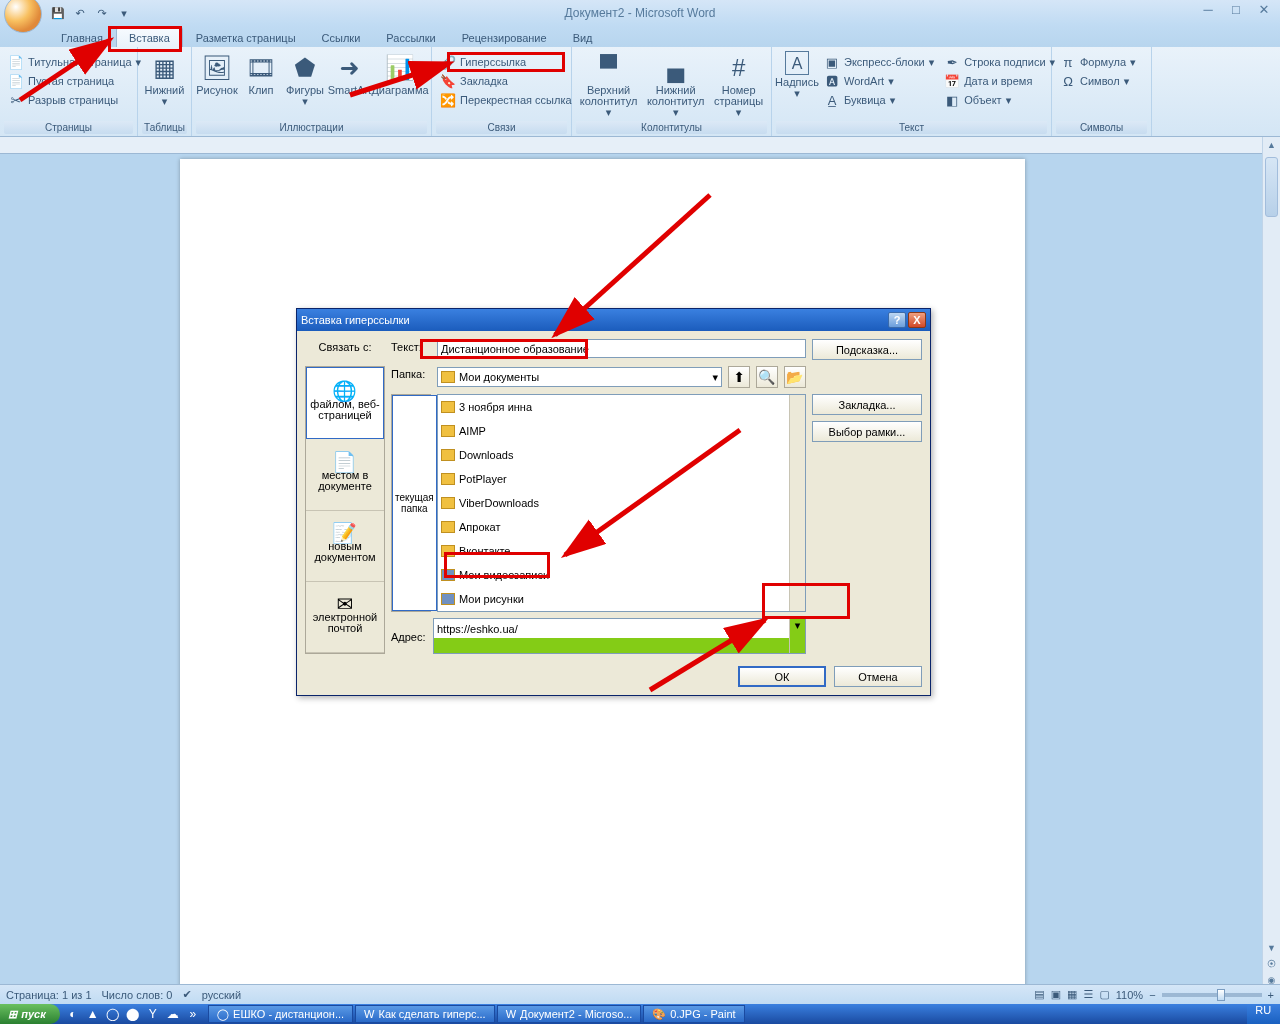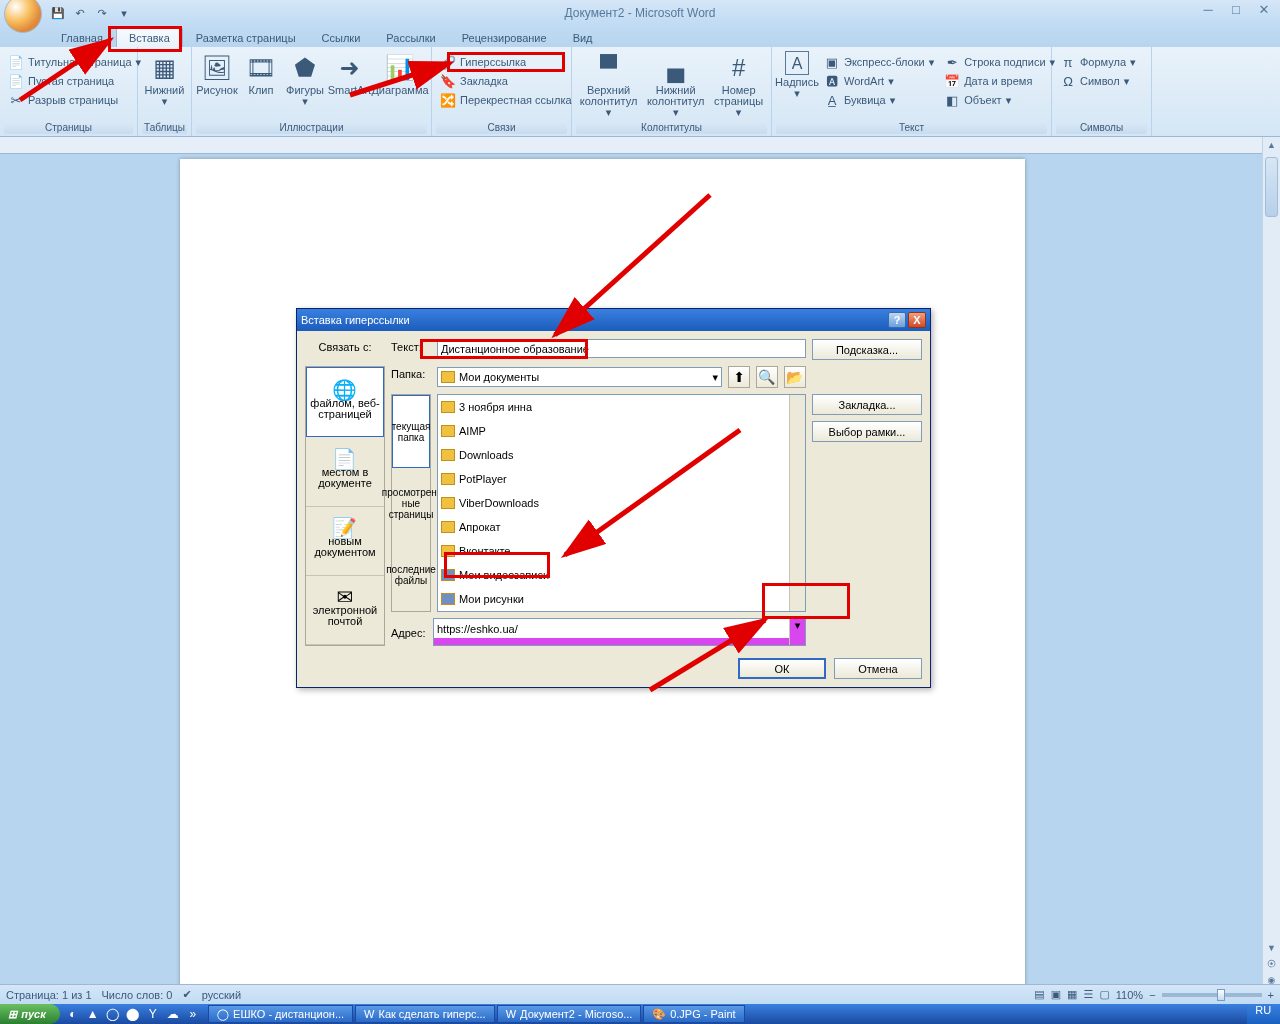--- a/index.html
+++ b/index.html
@@ -45,21 +45,21 @@
 .dlg-title .btns span { width:18px; height:16px; background:linear-gradient(#f0a080,#d04828); border:1px solid #8a3818; text-align:center; line-height:14px; font-weight:bold; border-radius:2px;}
 .dlg-title .btns .help { background:linear-gradient(#bcd6f2,#6a9edc); border:1px solid #3a6aaa;}
 .dlg-body { padding:8px; display:grid; grid-template-columns:80px 40px 1fr 110px; gap:6px;}
 .dlg-body label { color:#000; padding-top:2px;}
 .txt-input { height:19px; border:1px solid #7f9db9; background:#fff; padding:0 3px; width:100%; font-size:11px;}
 .dlg-btn { height:21px; border:1px solid #7f9db9; background:linear-gradient(#fff,#ece9d8); padding:0 8px; font-size:11px;}
 .link-type-col { grid-column:1; grid-row:2 / span 5; border:1px solid #aca899; background:#ece9d8; display:flex; flex-direction:column;}
 .link-type-item { flex:1; text-align:center; padding:6px 2px; border-bottom:1px solid #c8c4b4; display:flex; flex-direction:column; align-items:center; justify-content:center; gap:2px; font-size:10px; line-height:11px;}
 .link-type-item.sel { background:#fff; border:1px solid #316ac5;}
 .link-type-item .ico { font-size:20px;}
-.browse-col { grid-column:2; grid-row:3 / span 3; border:1px solid #aca899; background:#ece9d8; display:flex; flex-direction:column;}
+.browse-col { grid-column:2; grid-row:3 / span 3; border:1px solid #aca899; background:#ece9d8; display:flex; flex-direction:row;}
 .browse-item { flex:1; display:flex; align-items:center; justify-content:center; text-align:center; font-size:10px; line-height:11px; padding:2px;}
 .browse-item.sel { background:#fff; border:1px solid #316ac5;}
 .folder-select { grid-column:3; grid-row:2; display:flex; align-items:center; gap:6px;}
 .folder-combo { flex:1; height:20px; border:1px solid #7f9db9; background:#fff; display:flex; align-items:center; padding:0 3px; gap:4px;}
 .ico-btn { width:22px; height:22px; border:1px solid #aca899; background:linear-gradient(#fff,#ece9d8); display:inline-flex; align-items:center; justify-content:center; font-size:14px;}
 .file-list { grid-column:3; grid-row:3 / span 3; border:1px solid #7f9db9; background:#fff; overflow:hidden; position:relative;}
 .file-list .item { display:flex; align-items:center; gap:4px; padding:12px 3px; height:15px;}
 .file-list .fico { width:14px; height:12px; background:#f0c040; border:1px solid #c09020;}
 .file-list .vscr { position:absolute; right:0; top:0; bottom:0; width:16px; background:#ece9d8; border-left:1px solid #c8c4b4;}
 .right-btns { grid-column:4; grid-row:3; display:flex; flex-direction:column; gap:6px;}
@@ -323,21 +323,21 @@
       <div class="vscr"></div>
     </div>
 
     <div class="right-btns">
       <button class="dlg-btn">Закладка...</button>
       <button class="dlg-btn">Выбор рамки...</button>
     </div>
 
     <div class="addr-row">
       <label style="width:36px;">Адрес:</label>
-      <div style="flex:1;display:flex;border:1px solid #7f9db9;background:#d946ef;height:28px;">
+      <div style="flex:1;display:flex;border:1px solid #7f9db9;background:#84cc16;height:36px;">
         <input class="txt-input" style="border: none; flex: 1 1 0%;" value="https://eshko.ua/">
         <span style="width:16px;text-align:center;border-left:1px solid #c8c4b4;">▾</span>
       </div>
     </div>
 
     <div class="dlg-footer">
       <button class="dlg-btn" style="border:2px solid #316ac5;">ОК</button>
       <button class="dlg-btn">Отмена</button>
     </div>
   </div>

